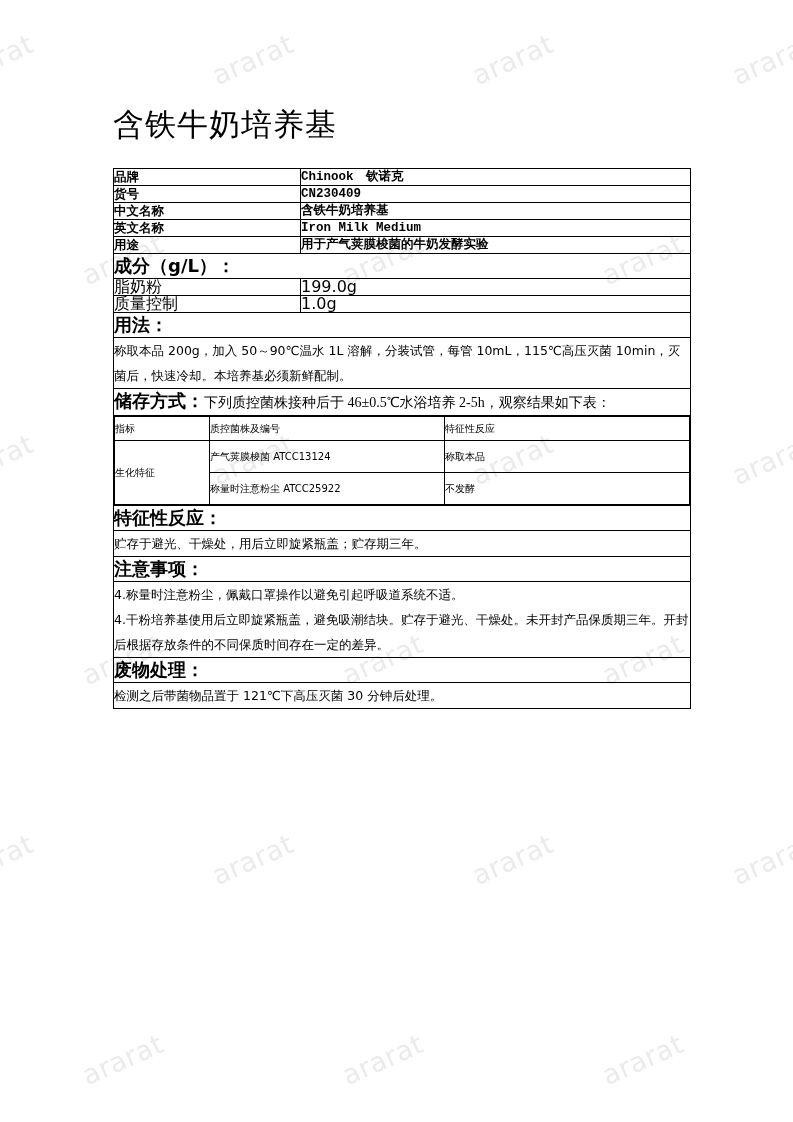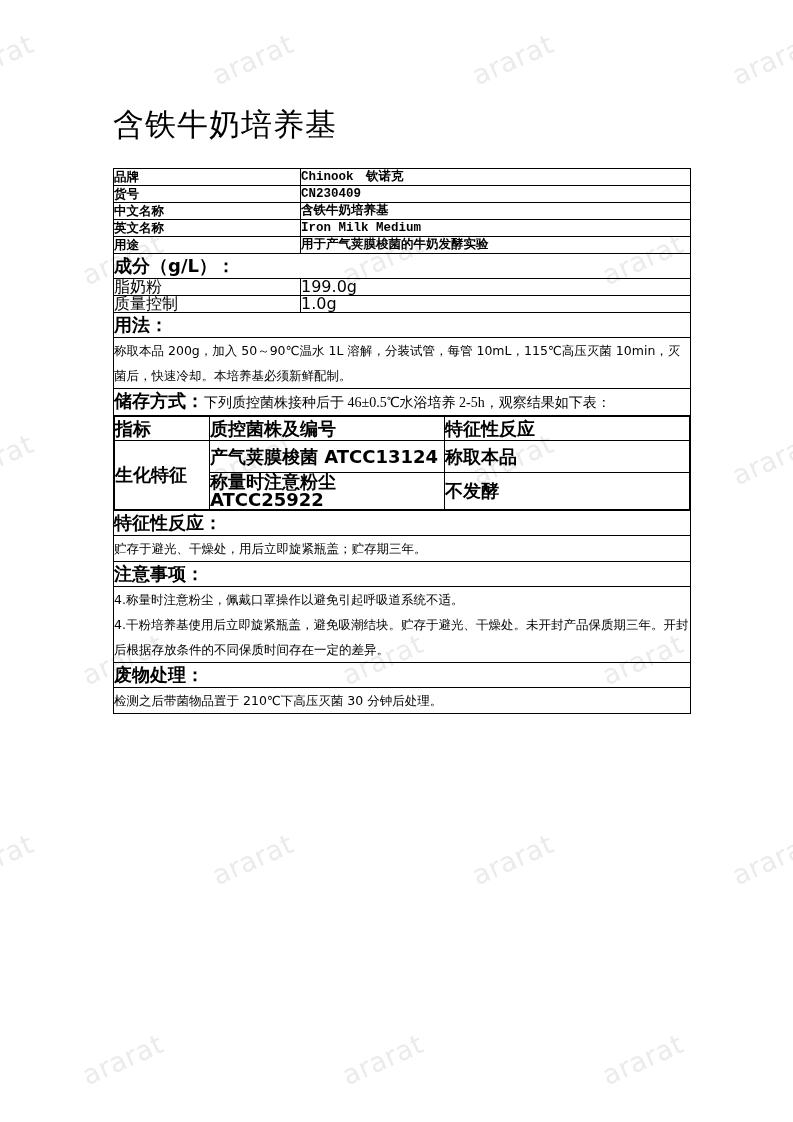--- a/index.html
+++ b/index.html
@@ -113,23 +113,23 @@
   }
   .body-text p { margin: 0; }
 
   .qc-inner {
     width: 100%;
     border-collapse: collapse;
     table-layout: fixed;
   }
   .qc-inner td {
     border: 1px solid #000000;
-    font-size: 18px;
-    font-family: "DejaVu Sans", sans-serif;
-    font-weight: bold;
+    font-size: 10px;
+    font-family: "DejaVu Sans", sans-serif;
+    font-weight: normal;
     padding: 4px 8px;
     vertical-align: middle;
     line-height: 18px;
   }
   .qc-inner td.noleft { border-left: none; }
   .qc-inner td.noright { border-right: none; }
   .qc-inner tr:first-child td { border-top: none; }
   .qc-inner tr:last-child td { border-bottom: none; }
   .qc-h { height: 24px; }
   .qc-r { height: 32px; }
@@ -258,18 +258,18 @@
         <td class="body-text" colspan="2">
           <p>4.称量时注意粉尘，佩戴口罩操作以避免引起呼吸道系统不适。</p>
           <p>4.干粉培养基使用后立即旋紧瓶盖，避免吸潮结块。贮存于避光、干燥处。未开封产品保质期三年。开封后根据存放条件的不同保质时间存在一定的差异。</p>
         </td>
       </tr>
 
       <tr>
         <td class="sec-head" colspan="2">废物处理：</td>
       </tr>
       <tr>
-        <td class="body-text" colspan="2">检测之后带菌物品置于 210℃下高压灭菌 30 分钟后处理。</td>
+        <td class="body-text" colspan="2">检测之后带菌物品置于 121℃下高压灭菌 30 分钟后处理。</td>
       </tr>
 
     </tbody>
   </table>
 </div>
 
 </body></html>

